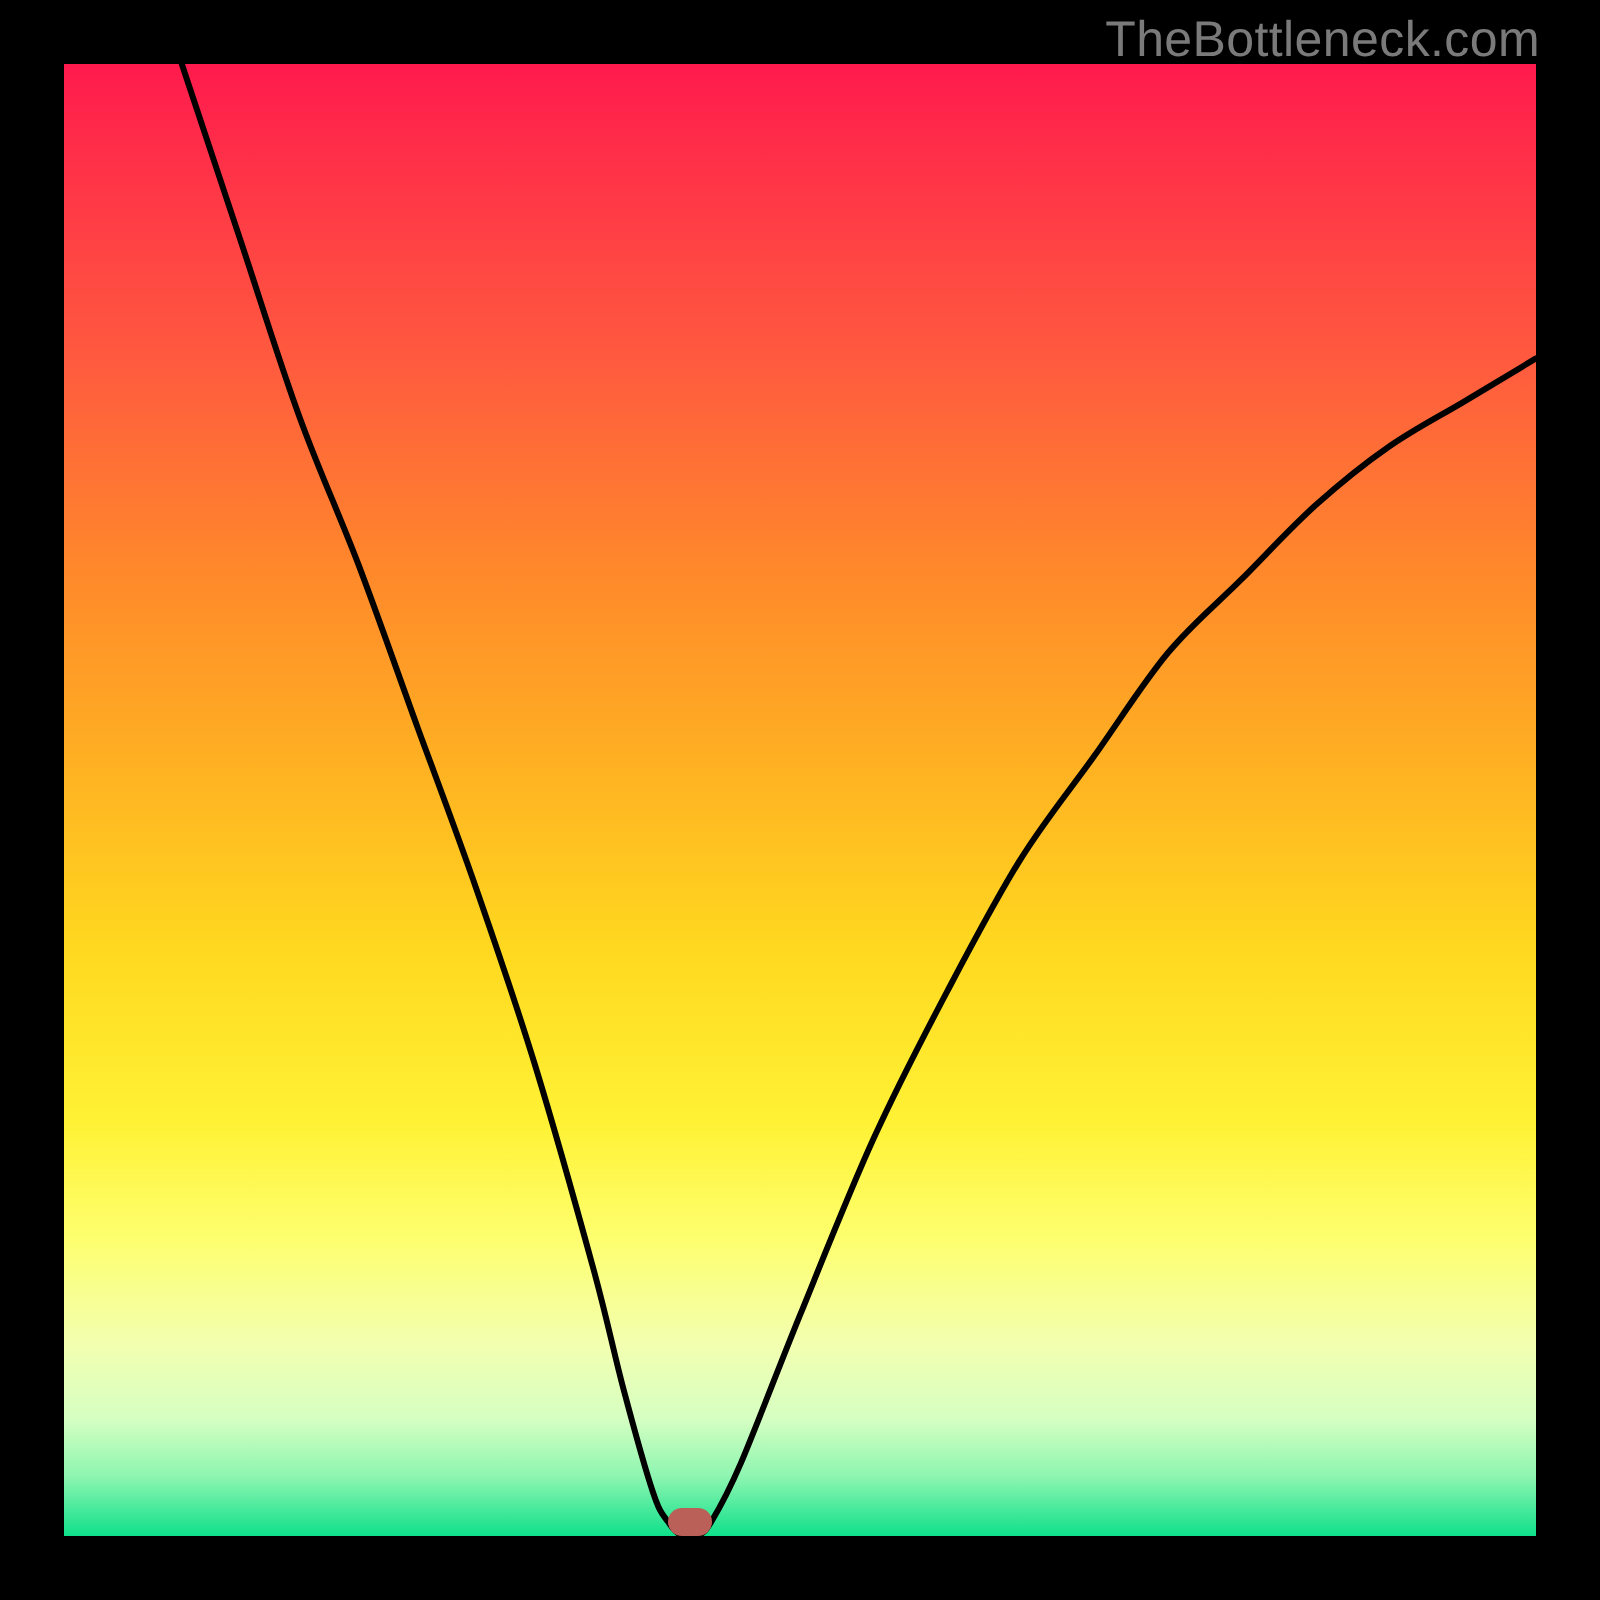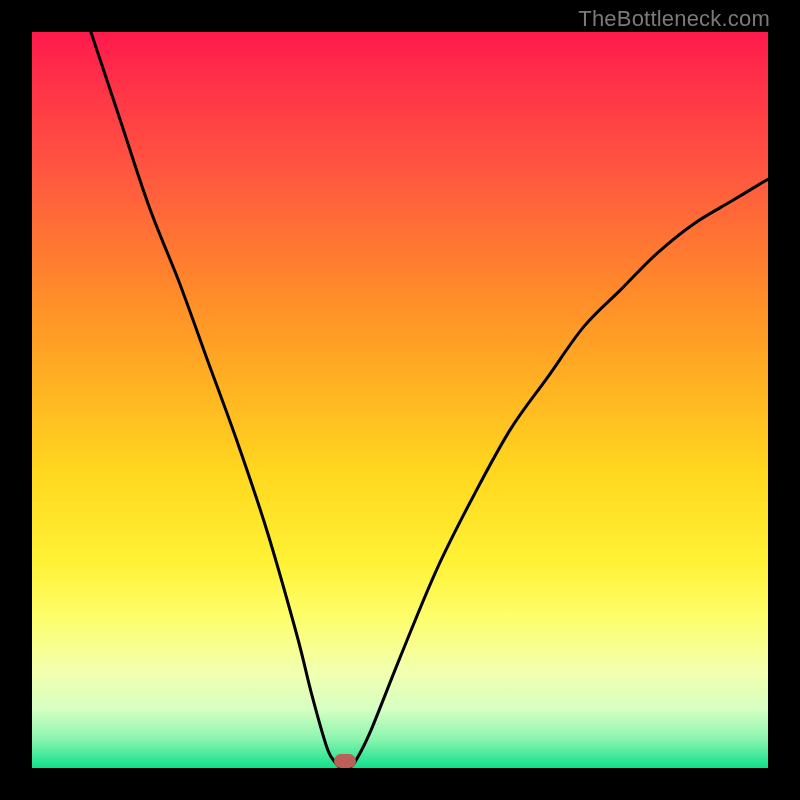--- a/index.html
+++ b/index.html
@@ -38,21 +38,21 @@
       #d6ffc2 92%,
       #8cf5b0 96%,
       #0fe08a 100%
     );
   }
   .attribution {
     position: absolute;
     top: 6px;
     right: 30px;
     color: #7a7a7a;
-    font-size: 22px;
+    font-size: 25px;
     font-weight: 500;
     letter-spacing: 0.2px;
   }
   svg.curves {
     position: absolute;
     left: 0;
     top: 0;
     width: 736px;
     height: 736px;
     overflow: visible;

